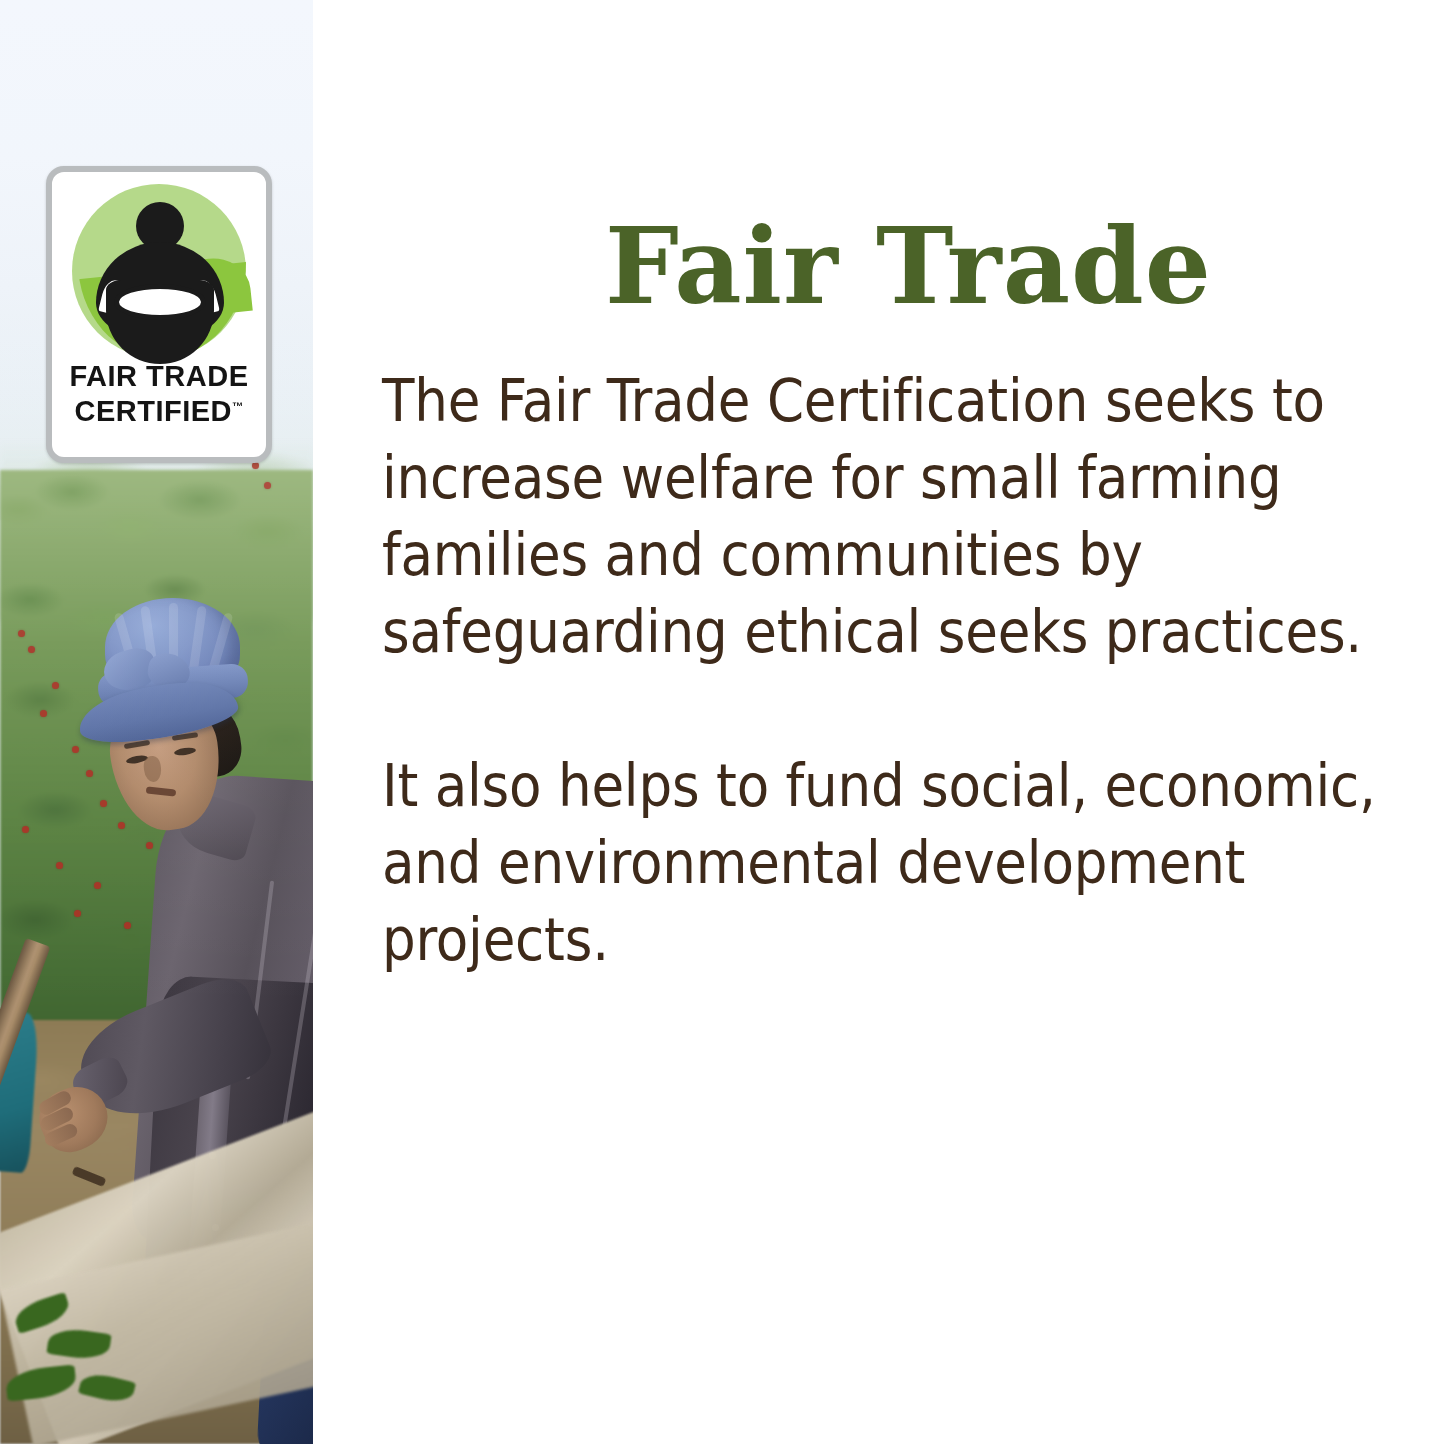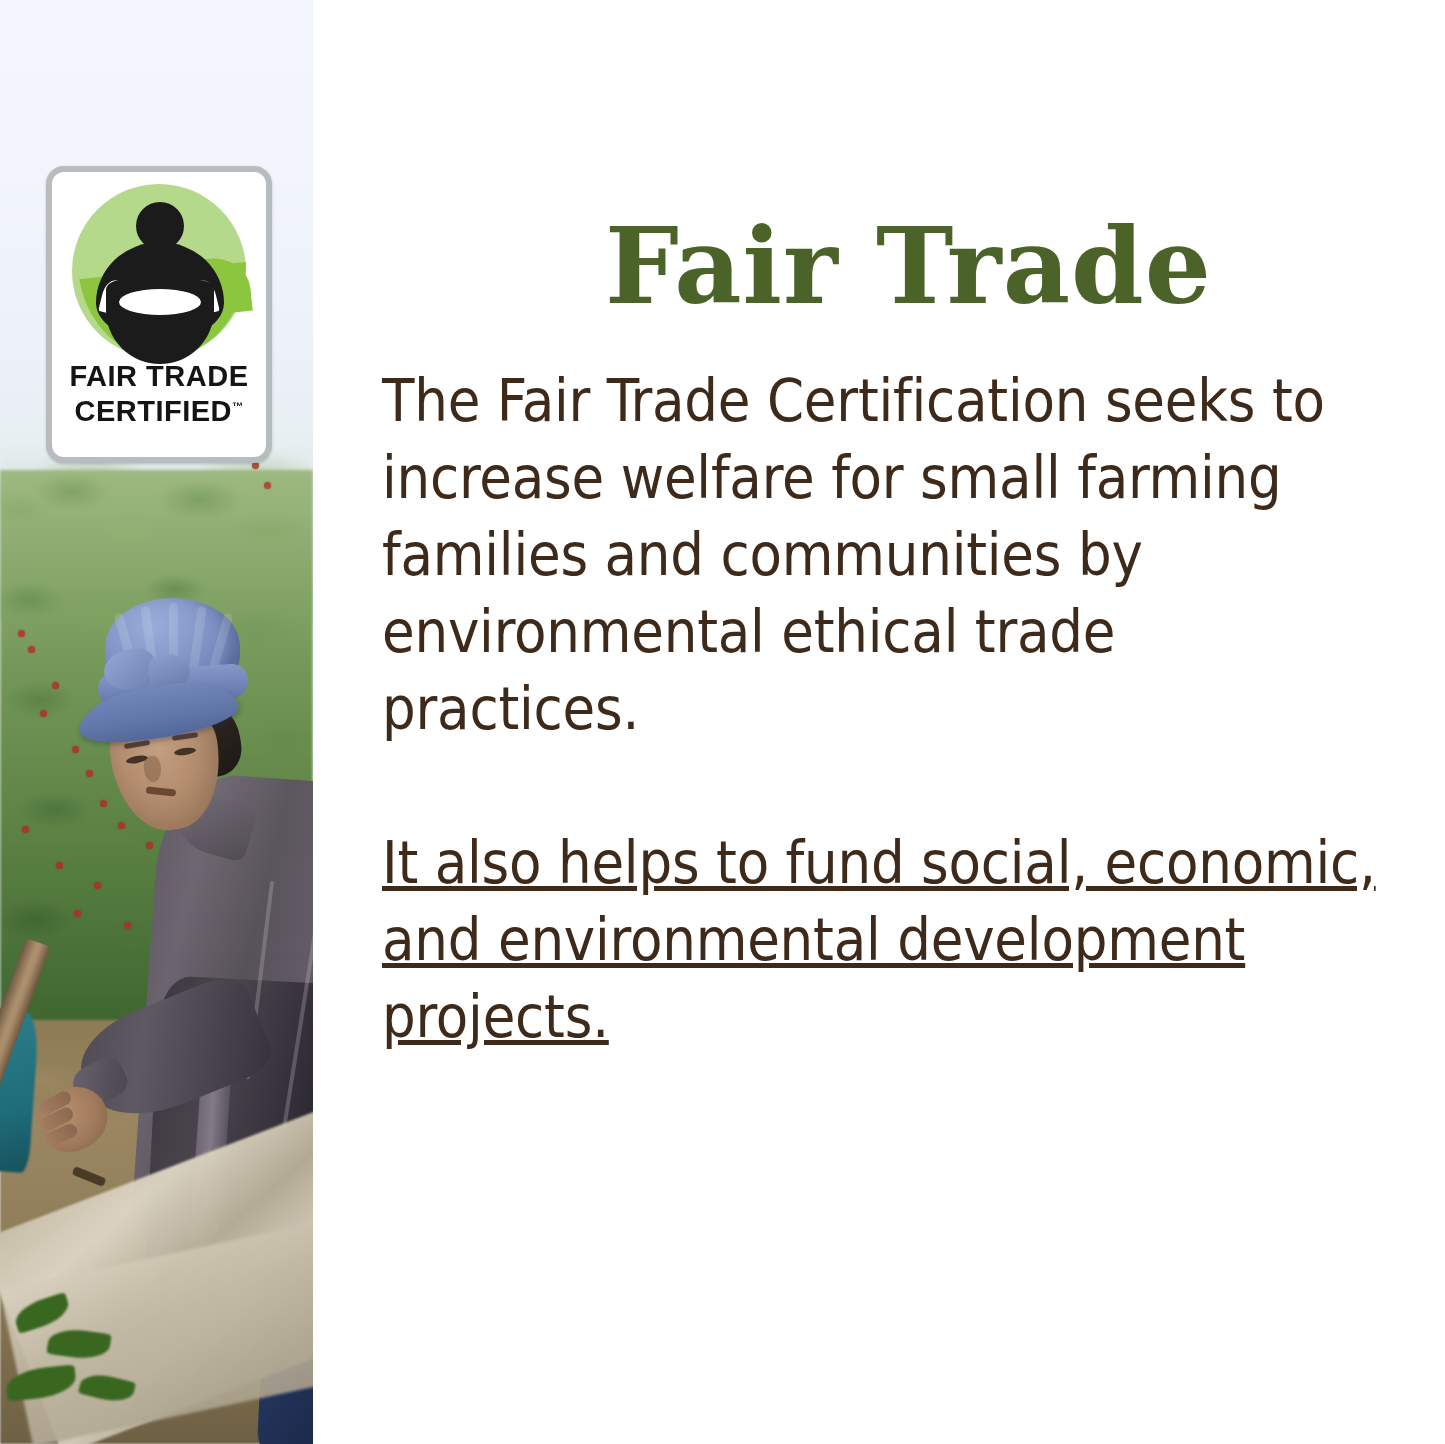--- a/index.html
+++ b/index.html
@@ -446,21 +446,21 @@
     top: 362px;
     width: 1000px;
     font-family: "DejaVu Sans Condensed", "Liberation Sans Narrow", "Liberation Sans", sans-serif;
     font-stretch: condensed;
     font-size: 59px;
     line-height: 77px;
     color: #3e2a1a;
     letter-spacing: -0.2px;
   }
   .body-text p { margin: 0; }
-  .body-text p + p { margin-top: 77px; text-decoration: underline; }
+  .body-text p + p { margin-top: 77px; }
 </style>
 </head>
 <body>
 
 <div id="card">
 
   <div class="photo-strip">
 
     <div class="sky"></div>
     <div class="foliage-far"></div>
@@ -566,19 +566,19 @@
       </div>
     </div>
 
   </div>
 
   <div class="content">
 
     <h1 class="title">Fair Trade</h1>
 
     <div class="body-text">
-      <p>The Fair Trade Certification seeks to increase welfare for small farming families and communities by environmental ethical trade practices.</p>
+      <p>The Fair Trade Certification seeks to increase welfare for small farming families and communities by safeguarding ethical seeks practices.</p>
       <p>It also helps to fund social, economic, and environmental development projects.</p>
     </div>
 
   </div>
 
 </div>
 
 </body></html>

